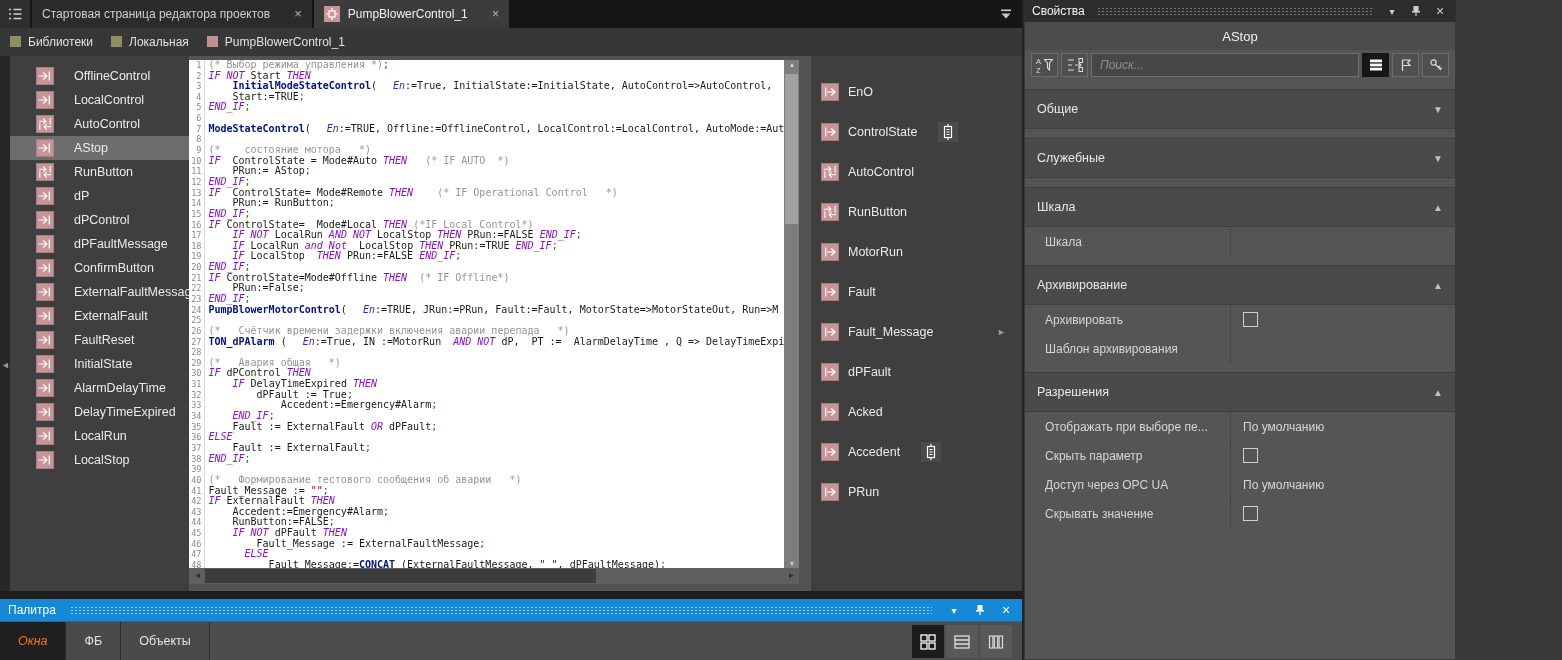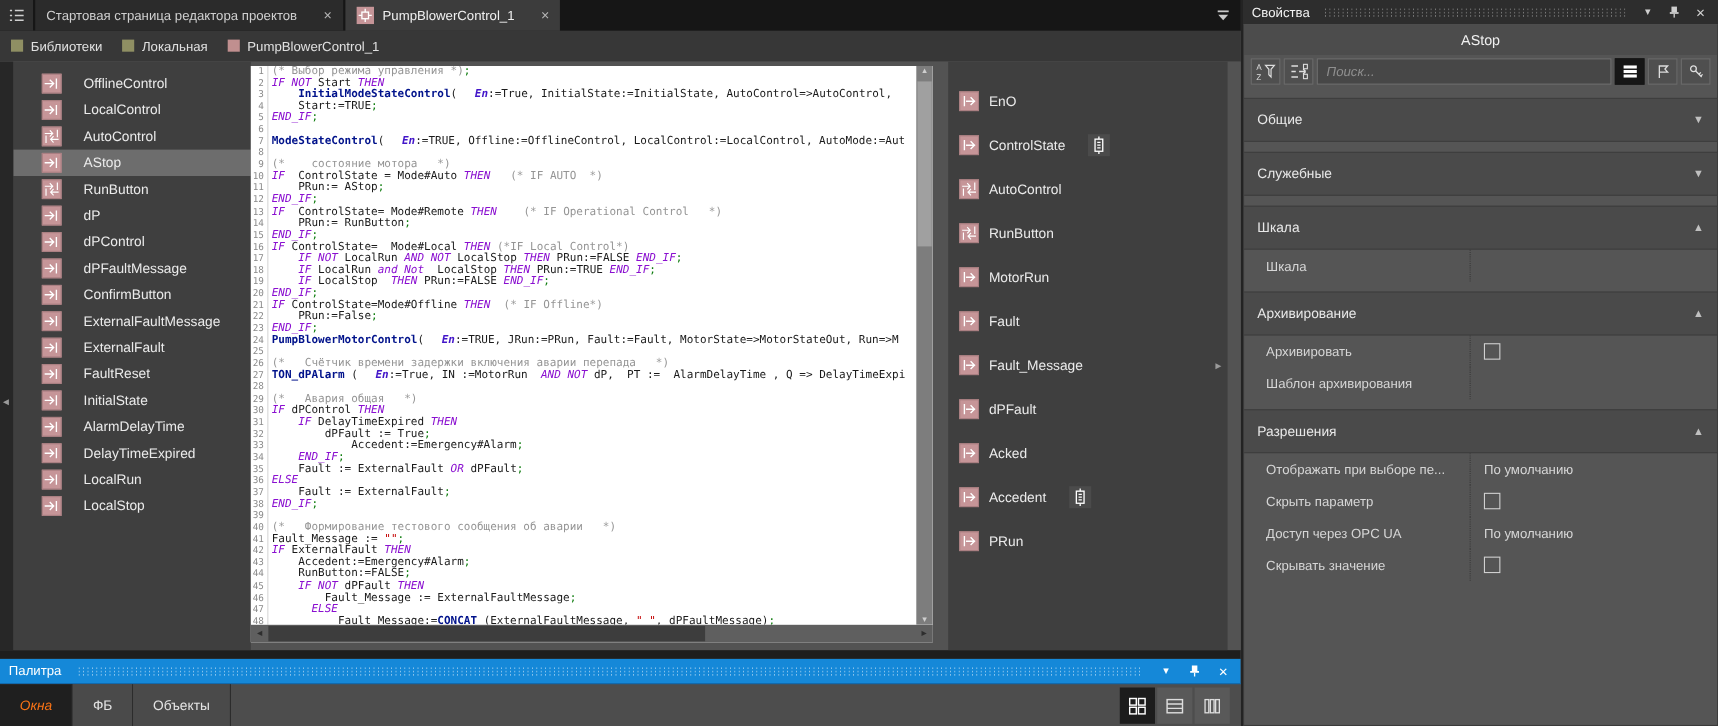--- a/index.html
+++ b/index.html
@@ -1,19 +1,19 @@
 <!DOCTYPE html>
 <html><head>
 <meta charset="utf-8">
 <style>
   * { margin:0; padding:0; box-sizing:border-box; }
   html,body { width:1562px; height:660px; overflow:hidden; background:#3a3a3a;
               font-family:"Liberation Sans", sans-serif; }
   .root { display:flex; width:1562px; height:660px; }
-  .left-col { width:1128px; display:flex; flex-direction:column; background:#535353; }
+  .left-col { width:1022px; display:flex; flex-direction:column; background:#535353; }
   .right-col { width:434px; background:#555555; border-left:2px solid #232323; display:flex; flex-direction:column; }
 
   
   .tabbar { height:28px; background:#161616; display:flex; align-items:stretch; position:relative; }
   .tab-tools { width:30px; background:#2f2f2f; display:flex; align-items:center; justify-content:center; margin-right:2px; }
   .tab { display:flex; align-items:center; padding:0 10px; font-size:12px; color:#cfcfcf; gap:8px; }
   .tab.inactive { background:#2b2b2b; }
   .tab.active { background:#3c3c3c; color:#f0f0f0; margin-left:2px; }
   .tab .close { color:#b5b5b5; font-size:13px; margin-left:16px; }
   .tab-overflow { position:absolute; right:6px; top:4px; width:20px; height:20px; display:flex; align-items:center; justify-content:center; }
@@ -49,21 +49,21 @@
   .ed-main { height:508px; display:flex; overflow:hidden; }
   .gutter { width:16px; background:#ffffff; border-right:1px solid #d8d8d8; text-align:right; padding-right:3px;
             font-family:"DejaVu Sans Mono", monospace; font-size:8.5px; color:#8a8a8a; }
   .gutter div { height:10.65px; line-height:10.65px; }
   .code { flex:1; overflow:hidden; padding-left:3px; font-family:"DejaVu Sans Mono", monospace;
           font-size:10px; color:#1a1a1a; white-space:pre; }
   .code div { height:10.65px; line-height:10.65px; }
   .tk-k { color:#8a0fd0; font-style:italic; }
   .tk-c { color:#959595; }
   .tk-f { color:#00128b; font-weight:bold; }
-  .tk-e { color:#4316c9; font-weight:bold; font-style:italic;margin-left:16px; }
+  .tk-e { color:#4316c9; font-weight:normal; font-style:italic;margin-left:16px; }
   .tk-s { color:#c40000; }
   .tk-g { color:#0a7a0a; }
   .vscroll { width:15px; background:#7d7d7d; position:relative; }
   .vscroll .thumb { position:absolute; left:1px; right:1px; top:14px; height:150px; background:#a0a0a0; }
   .vscroll .arr { position:absolute; left:0; right:0; text-align:center; font-size:7px; color:#cfcfcf; }
   .hscroll { height:16px; background:#5f5f5f; display:flex; align-items:center; position:relative; }
   .hscroll .thumb { position:absolute; left:16px; width:64%; top:1px; bottom:1px; background:#3d3d3d; }
   .hscroll .arr { width:16px; text-align:center; font-size:8px; color:#2e2e2e; z-index:2; }
   .hscroll .arr.right { position:absolute; right:0; }
 

